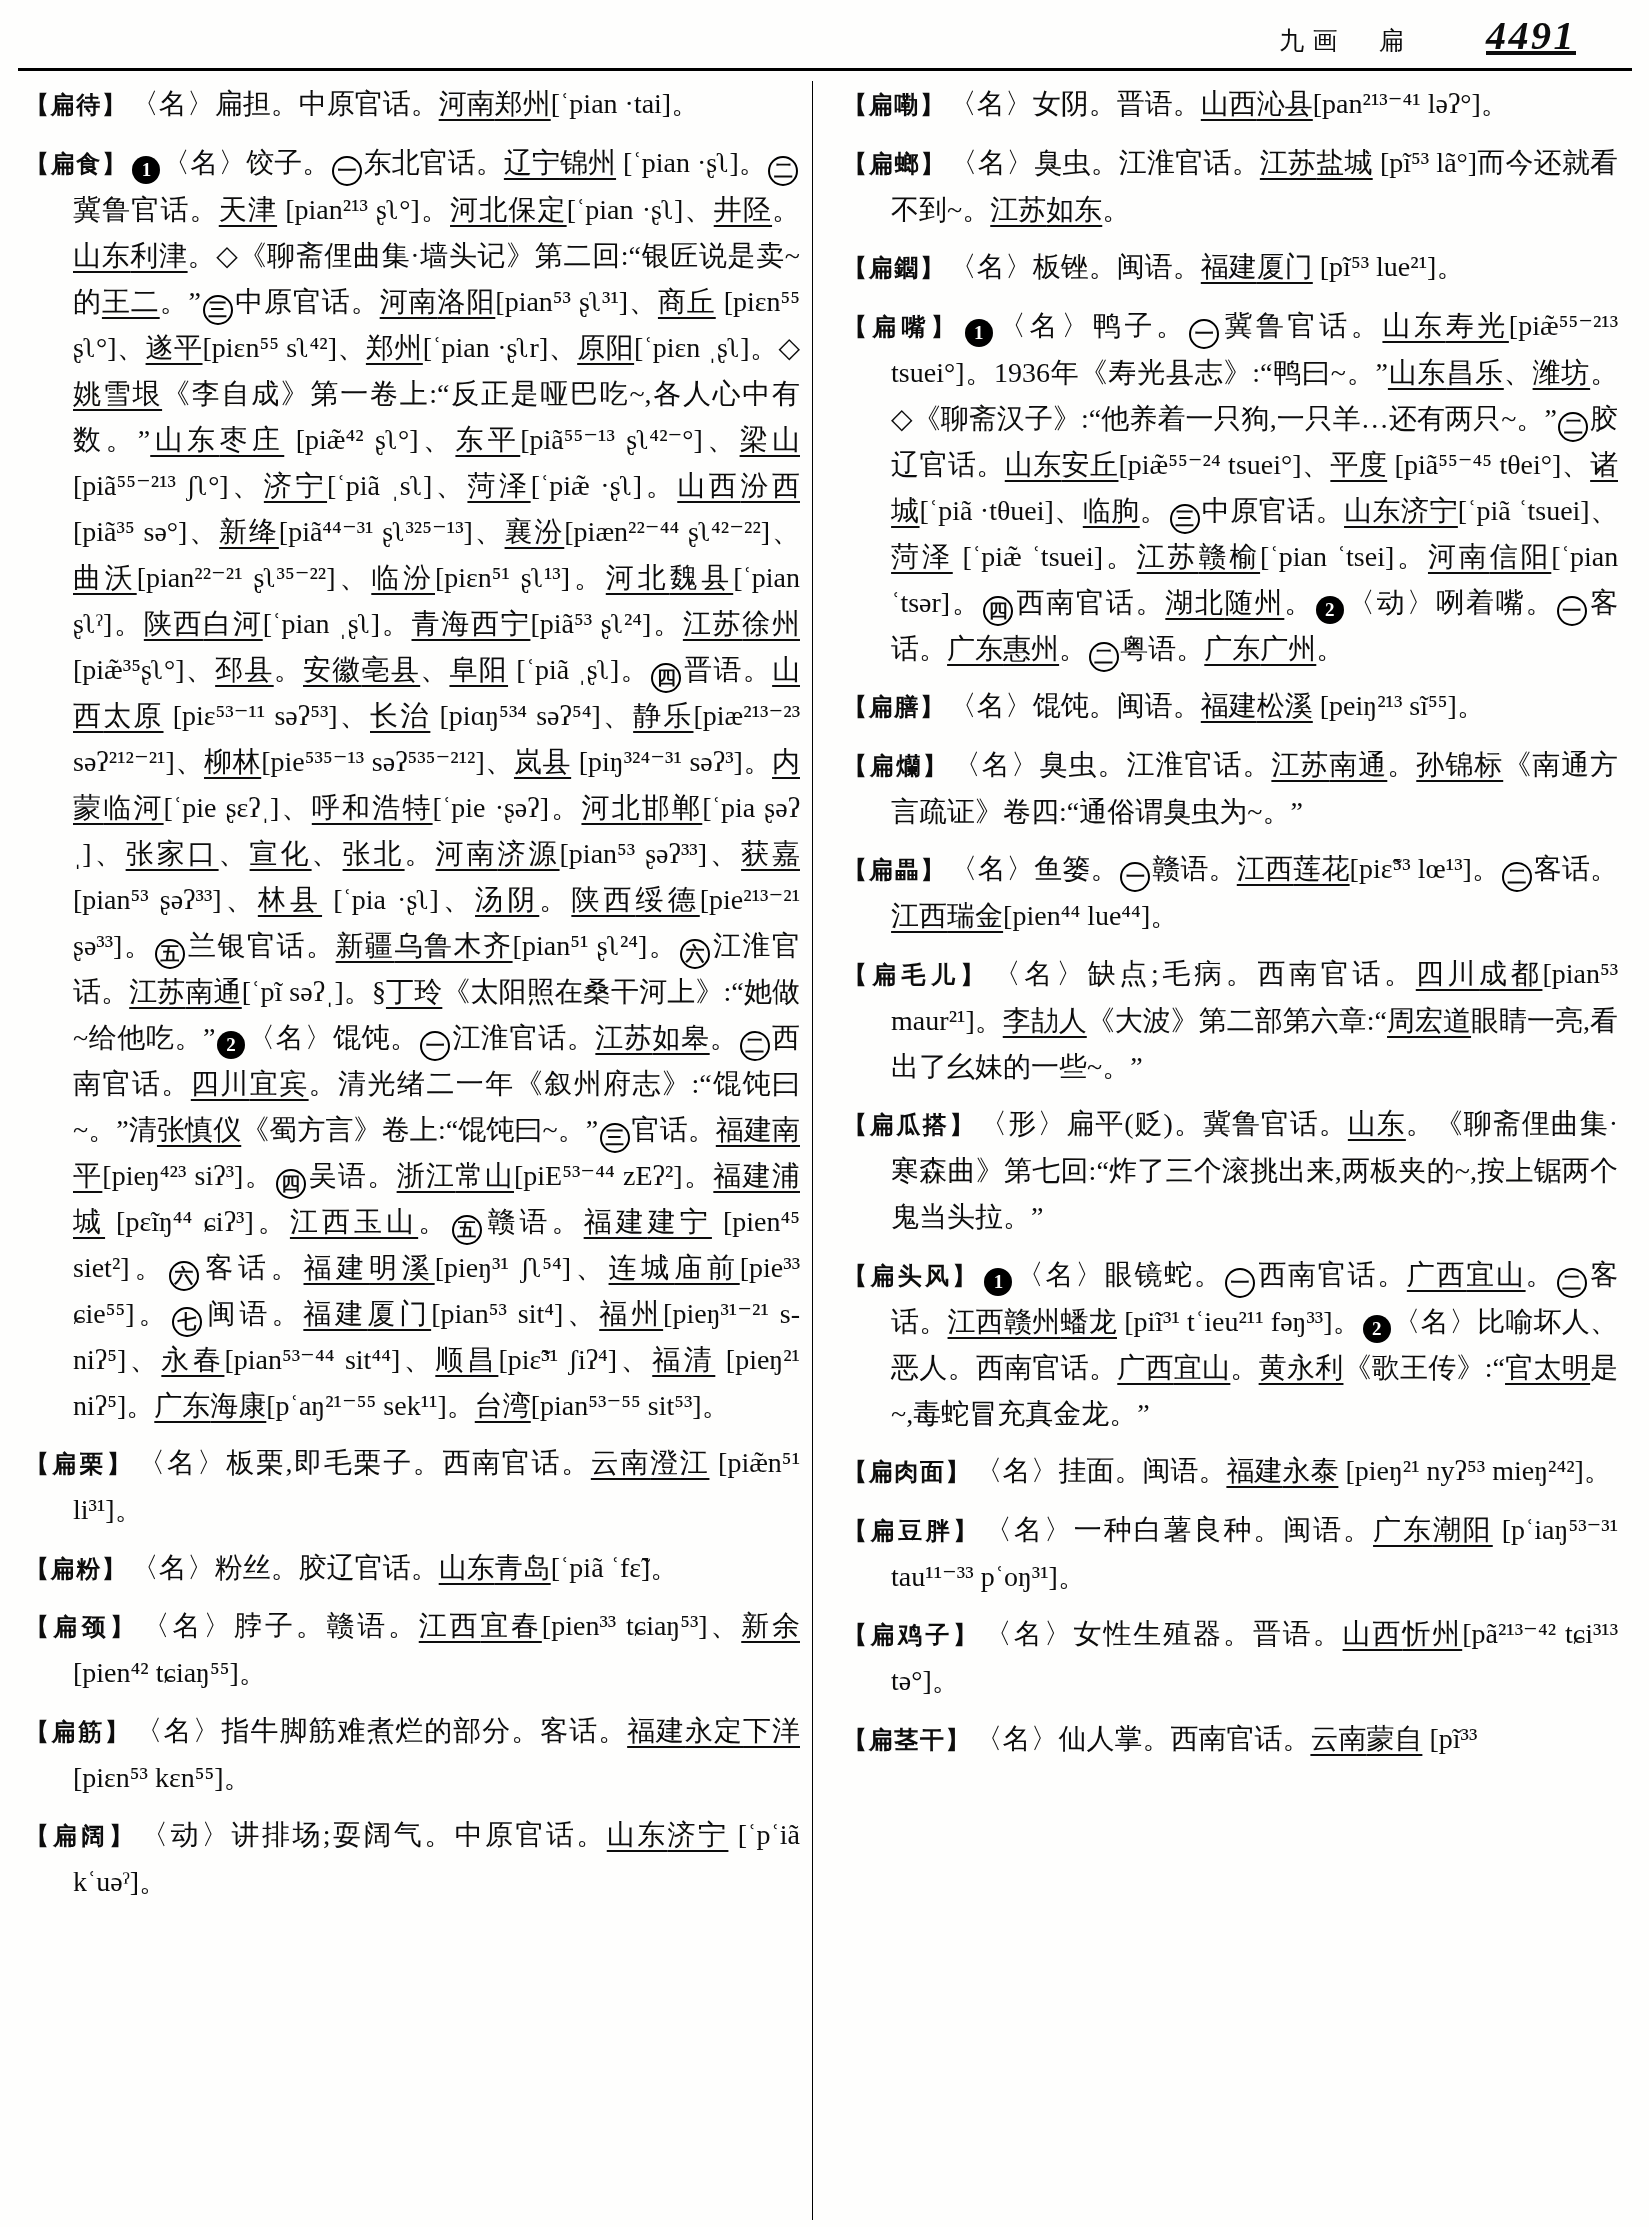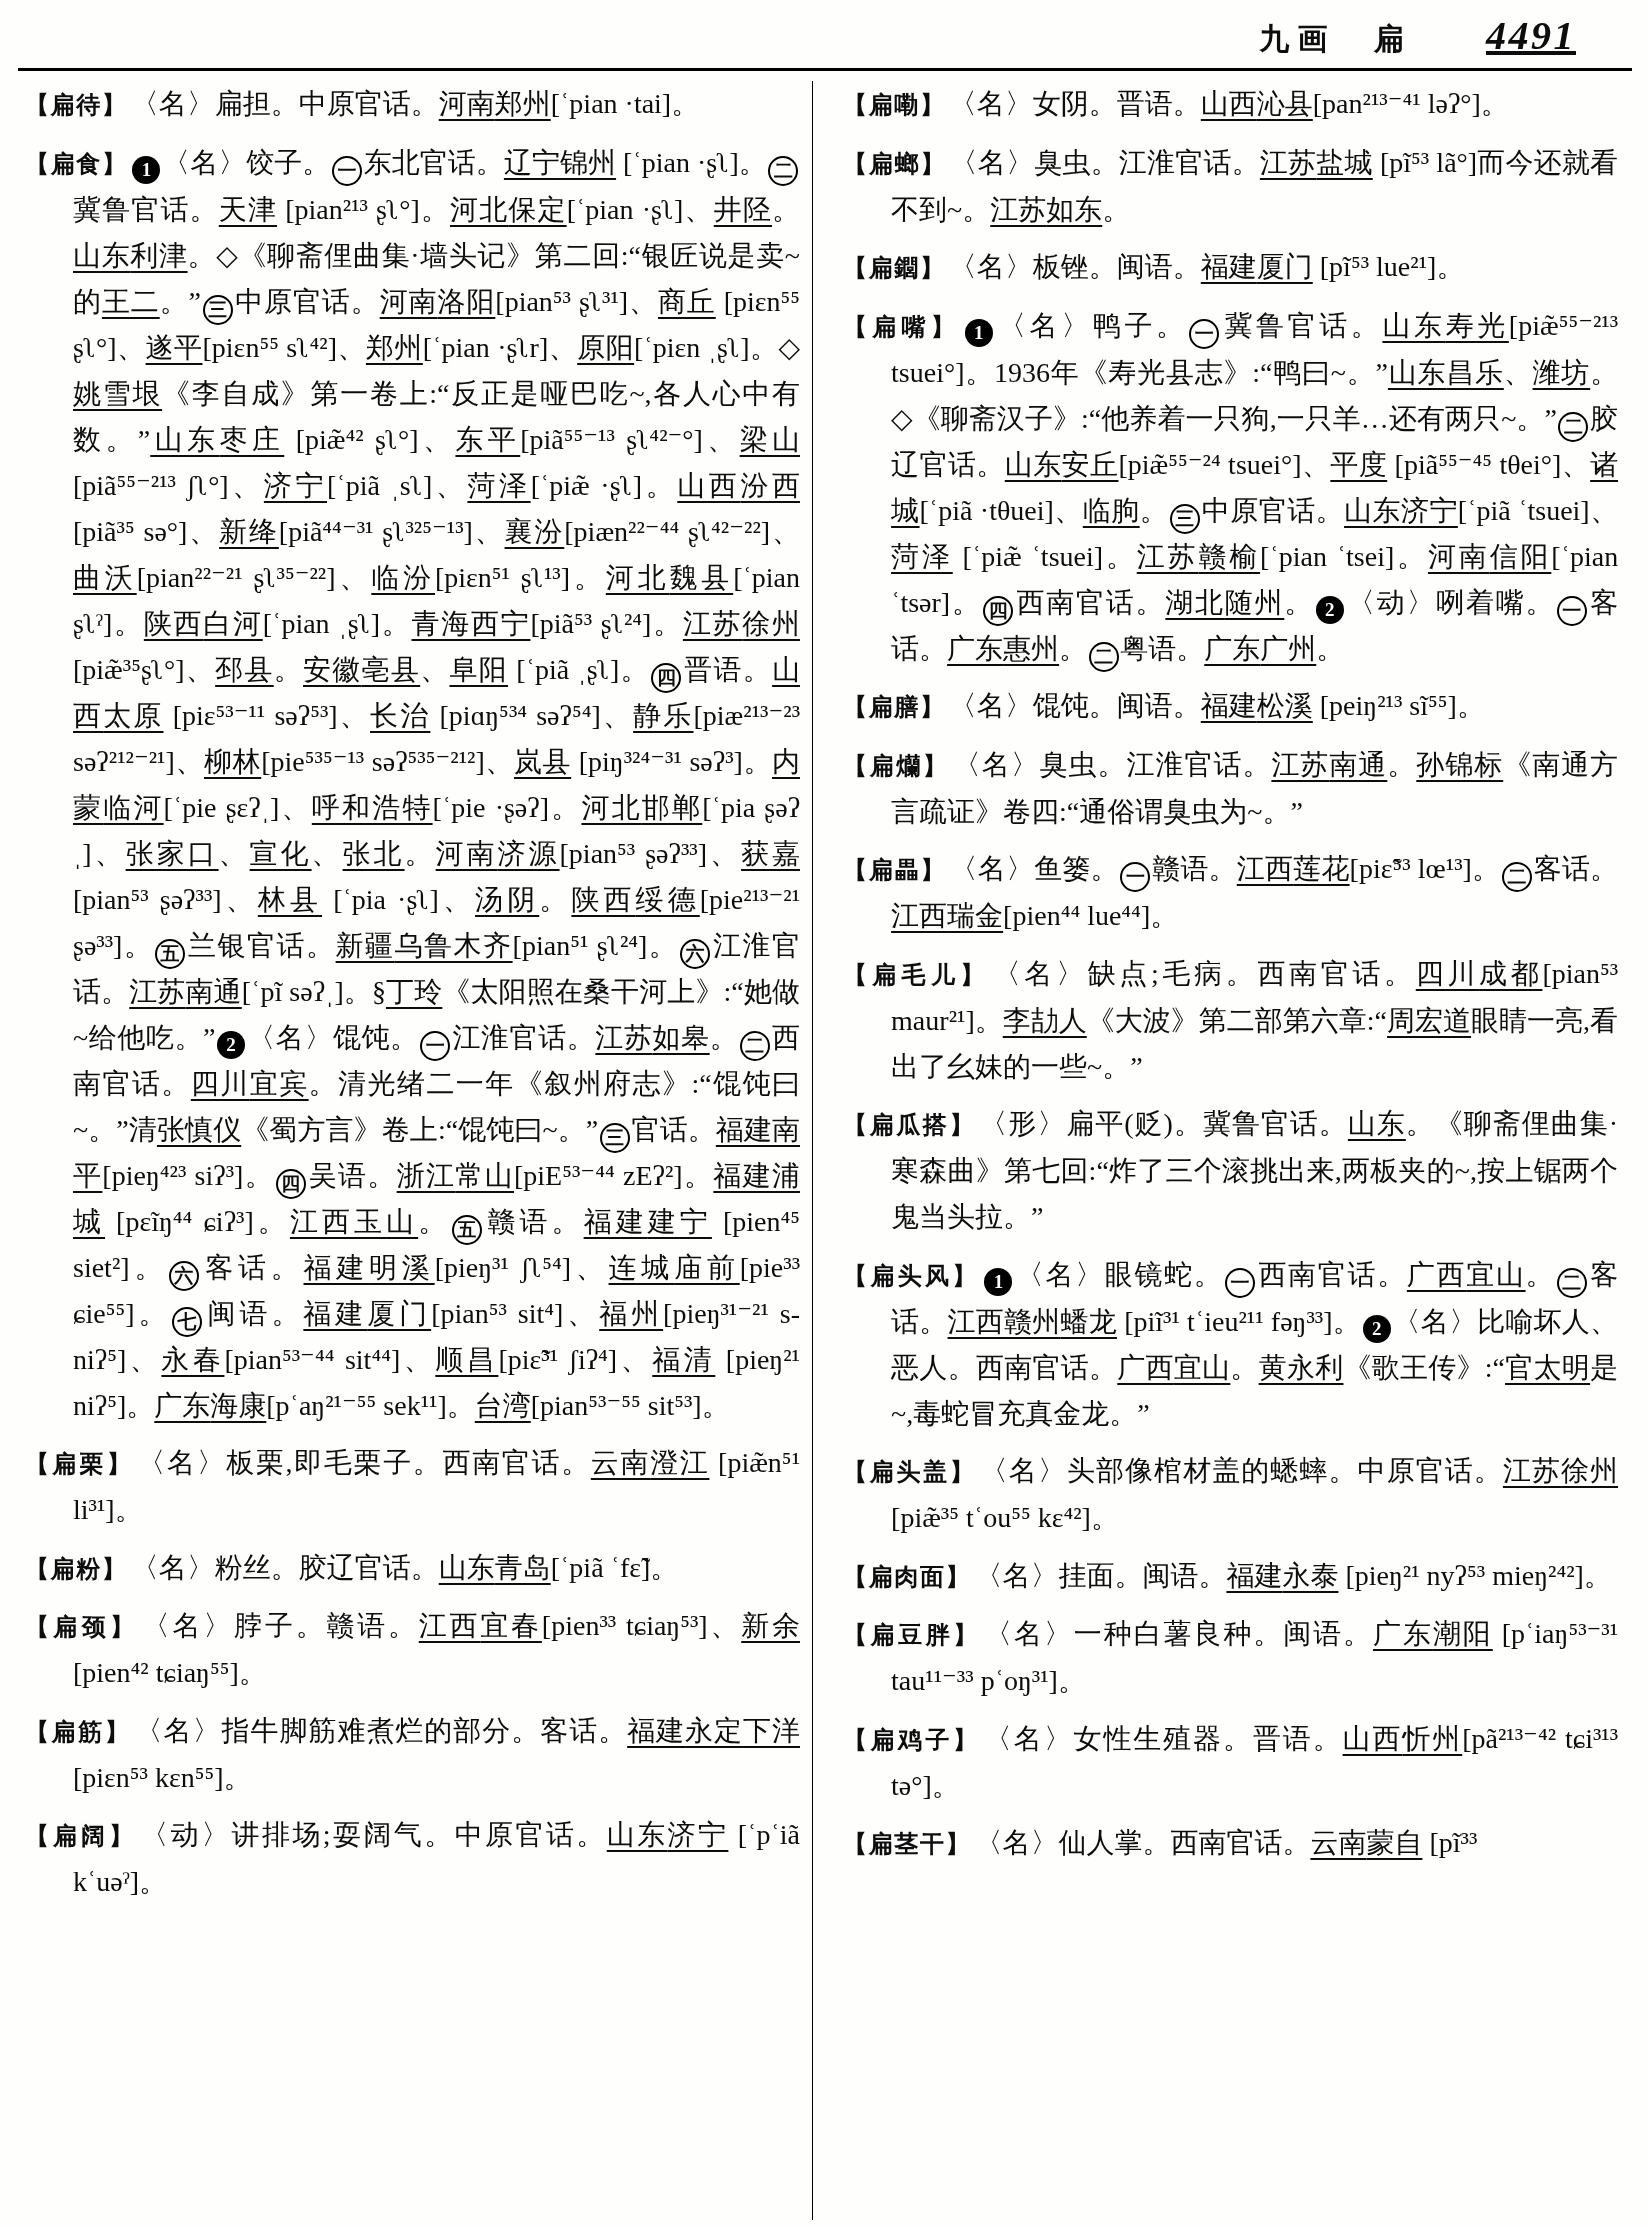--- a/index.html
+++ b/index.html
@@ -10,21 +10,21 @@
     background:#fefefd;
     color:#0d0d0d;
     font-family:"Liberation Serif","DejaVu Serif",serif;
     overflow:hidden;
   }
   .hdr{
     position:absolute;top:11.5px;right:74px;
     display:flex;align-items:baseline;gap:74px;
   }
   .hdr-section{
-    font-size:30px;font-weight:bold;letter-spacing:8.2px;white-space:pre;
+    font-size:25px;font-weight:normal;letter-spacing:8.2px;white-space:pre;
   }
   .hdr-page{
     font-size:40px;font-weight:bold;font-style:italic;letter-spacing:2.5px;text-decoration:underline;
   }
   .rule{
     position:absolute;left:18px;right:18px;top:68px;height:2.5px;background:#000;
   }
   .cols{
     position:absolute;top:81px;left:25px;bottom:6.6px;
     display:flex;
@@ -97,21 +97,20 @@
         <p class="entry"><span class="hw">【扁嘞】</span><span class="body">〈名〉女阴。晋语。<span class="u">山西</span><span class="u">沁县</span>[pan²¹³⁻⁴¹ ləʔ°]。</span></p>
         <p class="entry"><span class="hw">【扁螂】</span><span class="body">〈名〉臭虫。江淮官话。<span class="u">江苏</span><span class="u">盐城</span> [pĩ⁵³ lã°]而今还就看不到~。<span class="u">江苏</span><span class="u">如东</span>。</span></p>
         <p class="entry"><span class="hw">【扁䥨】</span><span class="body">〈名〉板锉。闽语。<span class="u">福建</span><span class="u">厦门</span> [pĩ⁵³ lue²¹]。</span></p>
         <p class="entry"><span class="hw">【扁嘴】</span><span class="body"><span class="bn">1</span>〈名〉鸭子。<span class="cn">一</span>冀鲁官话。<span class="u">山东</span><span class="u">寿光</span>[piæ̃⁵⁵⁻²¹³ tsuei°]。1936年《寿光县志》:“鸭曰~。”<span class="u">山东</span><span class="u">昌乐</span>、<span class="u">潍坊</span>。◇《聊斋汉子》:“他养着一只狗,一只羊…还有两只~。”<span class="cn">二</span>胶辽官话。<span class="u">山东</span><span class="u">安丘</span>[piæ̃⁵⁵⁻²⁴ tsuei°]、<span class="u">平度</span> [piã⁵⁵⁻⁴⁵ tθei°]、<span class="u">诸城</span>[ʿpiã ·tθuei]、<span class="u">临朐</span>。<span class="cn">三</span>中原官话。<span class="u">山东</span><span class="u">济宁</span>[ʿpiã ʿtsuei]、<span class="u">菏泽</span> [ʿpiæ̃ ʿtsuei]。<span class="u">江苏</span><span class="u">赣榆</span>[ʿpian ʿtsei]。<span class="u">河南</span><span class="u">信阳</span>[ʿpian ʿtsər]。<span class="cn">四</span>西南官话。<span class="u">湖北</span><span class="u">随州</span>。<span class="bn">2</span>〈动〉咧着嘴。<span class="cn">一</span>客话。<span class="u">广东</span><span class="u">惠州</span>。<span class="cn">二</span>粤语。<span class="u">广东</span><span class="u">广州</span>。</span></p>
         <p class="entry"><span class="hw">【扁膳】</span><span class="body">〈名〉馄饨。闽语。<span class="u">福建</span><span class="u">松溪</span> [peiŋ²¹³ sĩ⁵⁵]。</span></p>
         <p class="entry"><span class="hw">【扁爤】</span><span class="body">〈名〉臭虫。江淮官话。<span class="u">江苏</span><span class="u">南通</span>。<span class="u">孙锦标</span>《南通方言疏证》卷四:“通俗谓臭虫为~。”</span></p>
         <p class="entry"><span class="hw">【扁畾】</span><span class="body">〈名〉鱼篓。<span class="cn">一</span>赣语。<span class="u">江西</span><span class="u">莲花</span>[piɛ̃⁵³ lœ¹³]。<span class="cn">二</span>客话。<span class="u">江西</span><span class="u">瑞金</span>[pien⁴⁴ lue⁴⁴]。</span></p>
         <p class="entry"><span class="hw">【扁毛儿】</span><span class="body">〈名〉缺点;毛病。西南官话。<span class="u">四川</span><span class="u">成都</span>[pian⁵³ maur²¹]。<span class="u">李劼人</span>《大波》第二部第六章:“<span class="u">周宏道</span>眼睛一亮,看出了幺妹的一些~。”</span></p>
         <p class="entry"><span class="hw">【扁瓜搭】</span><span class="body">〈形〉扁平(贬)。冀鲁官话。<span class="u">山东</span>。《聊斋俚曲集·寒森曲》第七回:“炸了三个滚挑出来,两板夹的~,按上锯两个鬼当头拉。”</span></p>
         <p class="entry"><span class="hw">【扁头风】</span><span class="body"><span class="bn">1</span>〈名〉眼镜蛇。<span class="cn">一</span>西南官话。<span class="u">广西</span><span class="u">宜山</span>。<span class="cn">二</span>客话。<span class="u">江西</span><span class="u">赣州</span><span class="u">蟠龙</span> [piĩ³¹ tʿieu²¹¹ fəŋ³³]。<span class="bn">2</span>〈名〉比喻坏人、恶人。西南官话。<span class="u">广西</span><span class="u">宜山</span>。<span class="u">黄永利</span>《歌王传》:“<span class="u">官太明</span>是~,毒蛇冒充真金龙。”</span></p>
-        <p class="entry"><span class="hw">【扁头盖】</span><span class="body">〈名〉头部像棺材盖的蟋蟀。中原官话。<span class="u">江苏</span><span class="u">徐州</span> [piæ̃³⁵ tʿou⁵⁵ kɛ⁴²]。</span></p>
         <p class="entry"><span class="hw">【扁肉面】</span><span class="body">〈名〉挂面。闽语。<span class="u">福建</span><span class="u">永泰</span> [pieŋ²¹ nyʔ⁵³ mieŋ²⁴²]。</span></p>
         <p class="entry"><span class="hw">【扁豆胖】</span><span class="body">〈名〉一种白薯良种。闽语。<span class="u">广东</span><span class="u">潮阳</span> [pʿiaŋ⁵³⁻³¹ tau¹¹⁻³³ pʿoŋ³¹]。</span></p>
         <p class="entry"><span class="hw">【扁鸡子】</span><span class="body">〈名〉女性生殖器。晋语。<span class="u">山西</span><span class="u">忻州</span>[pã²¹³⁻⁴² tɕi³¹³ tə°]。</span></p>
         <p class="entry"><span class="hw">【扁茎干】</span><span class="body">〈名〉仙人掌。西南官话。<span class="u">云南</span><span class="u">蒙自</span> [pĩ³³</span></p>
       </div>
   </div>
 </div>
 
 
 </body></html>

